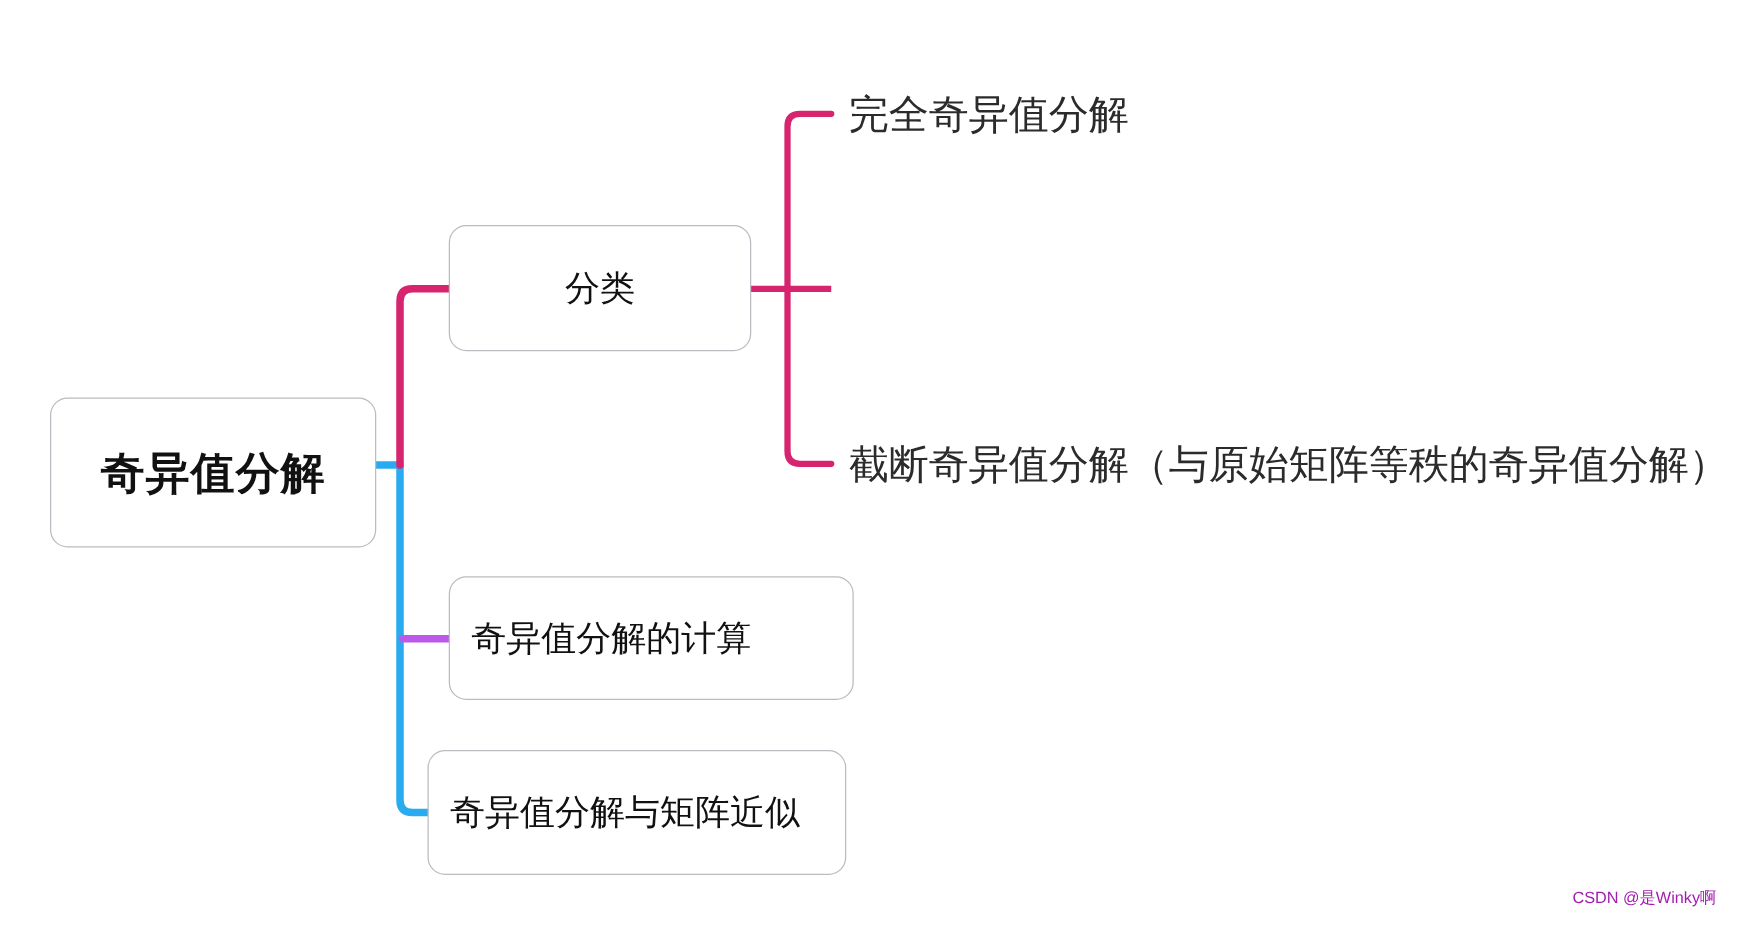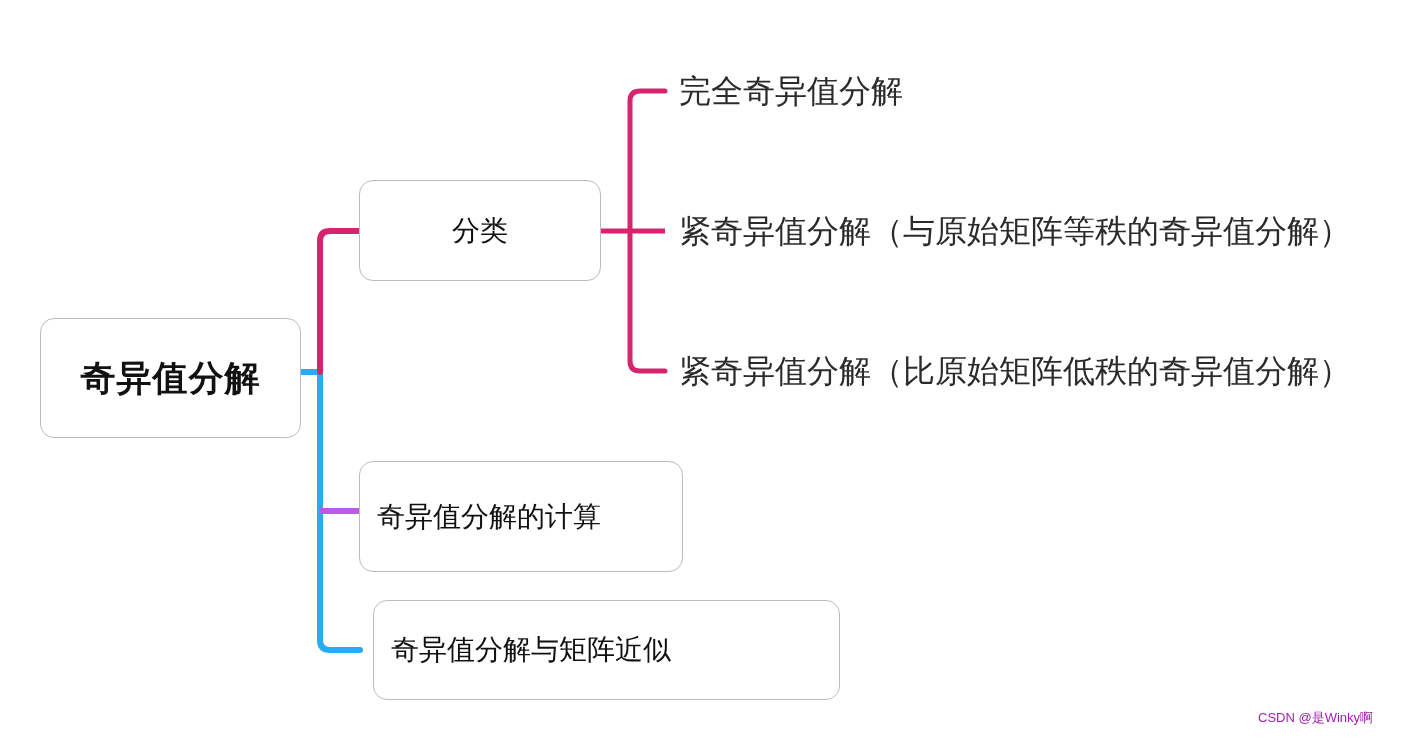--- a/index.html
+++ b/index.html
@@ -50,29 +50,29 @@
     left: 359px;
     top: 180px;
     width: 242px;
     height: 101px;
     font-size: 28px;
   }
   .node-branch-2 {
     left: 359px;
     top: 461px;
     width: 324px;
-    height: 111px;
+    height: 99px;
     font-size: 28px;
     justify-content: flex-start;
     padding-left: 17px;
   }
   .node-branch-3 {
-    left: 373px;
+    left: 342px;
     top: 600px;
-    width: 467px;
+    width: 335px;
     height: 100px;
     font-size: 28px;
     justify-content: flex-start;
     padding-left: 17px;
   }
   .leaf {
     position: absolute;
     color: #2b2b2b;
     font-size: 32px;
     white-space: nowrap;
@@ -111,19 +111,18 @@
   <div class="node node-root">奇异值分解</div>
 
   <div class="node node-branch-1">分类</div>
 
   <div class="node node-branch-2">奇异值分解的计算</div>
 
   <div class="node node-branch-3">奇异值分解与矩阵近似</div>
 
   <div class="leaf leaf-1">完全奇异值分解</div>
 
-  <div class="leaf leaf-2">紧奇异值分解（与原始矩阵等秩的奇异值分解）</div>
 
-  <div class="leaf leaf-3">紧奇异值分解（比原始矩阵低秩的奇异值分解）</div>
+  <div class="leaf leaf-3">截断奇异值分解（与原始矩阵等秩的奇异值分解）</div>
 
   <div class="watermark">CSDN @是Winky啊</div>
 
 </div>
 
 </body></html>

